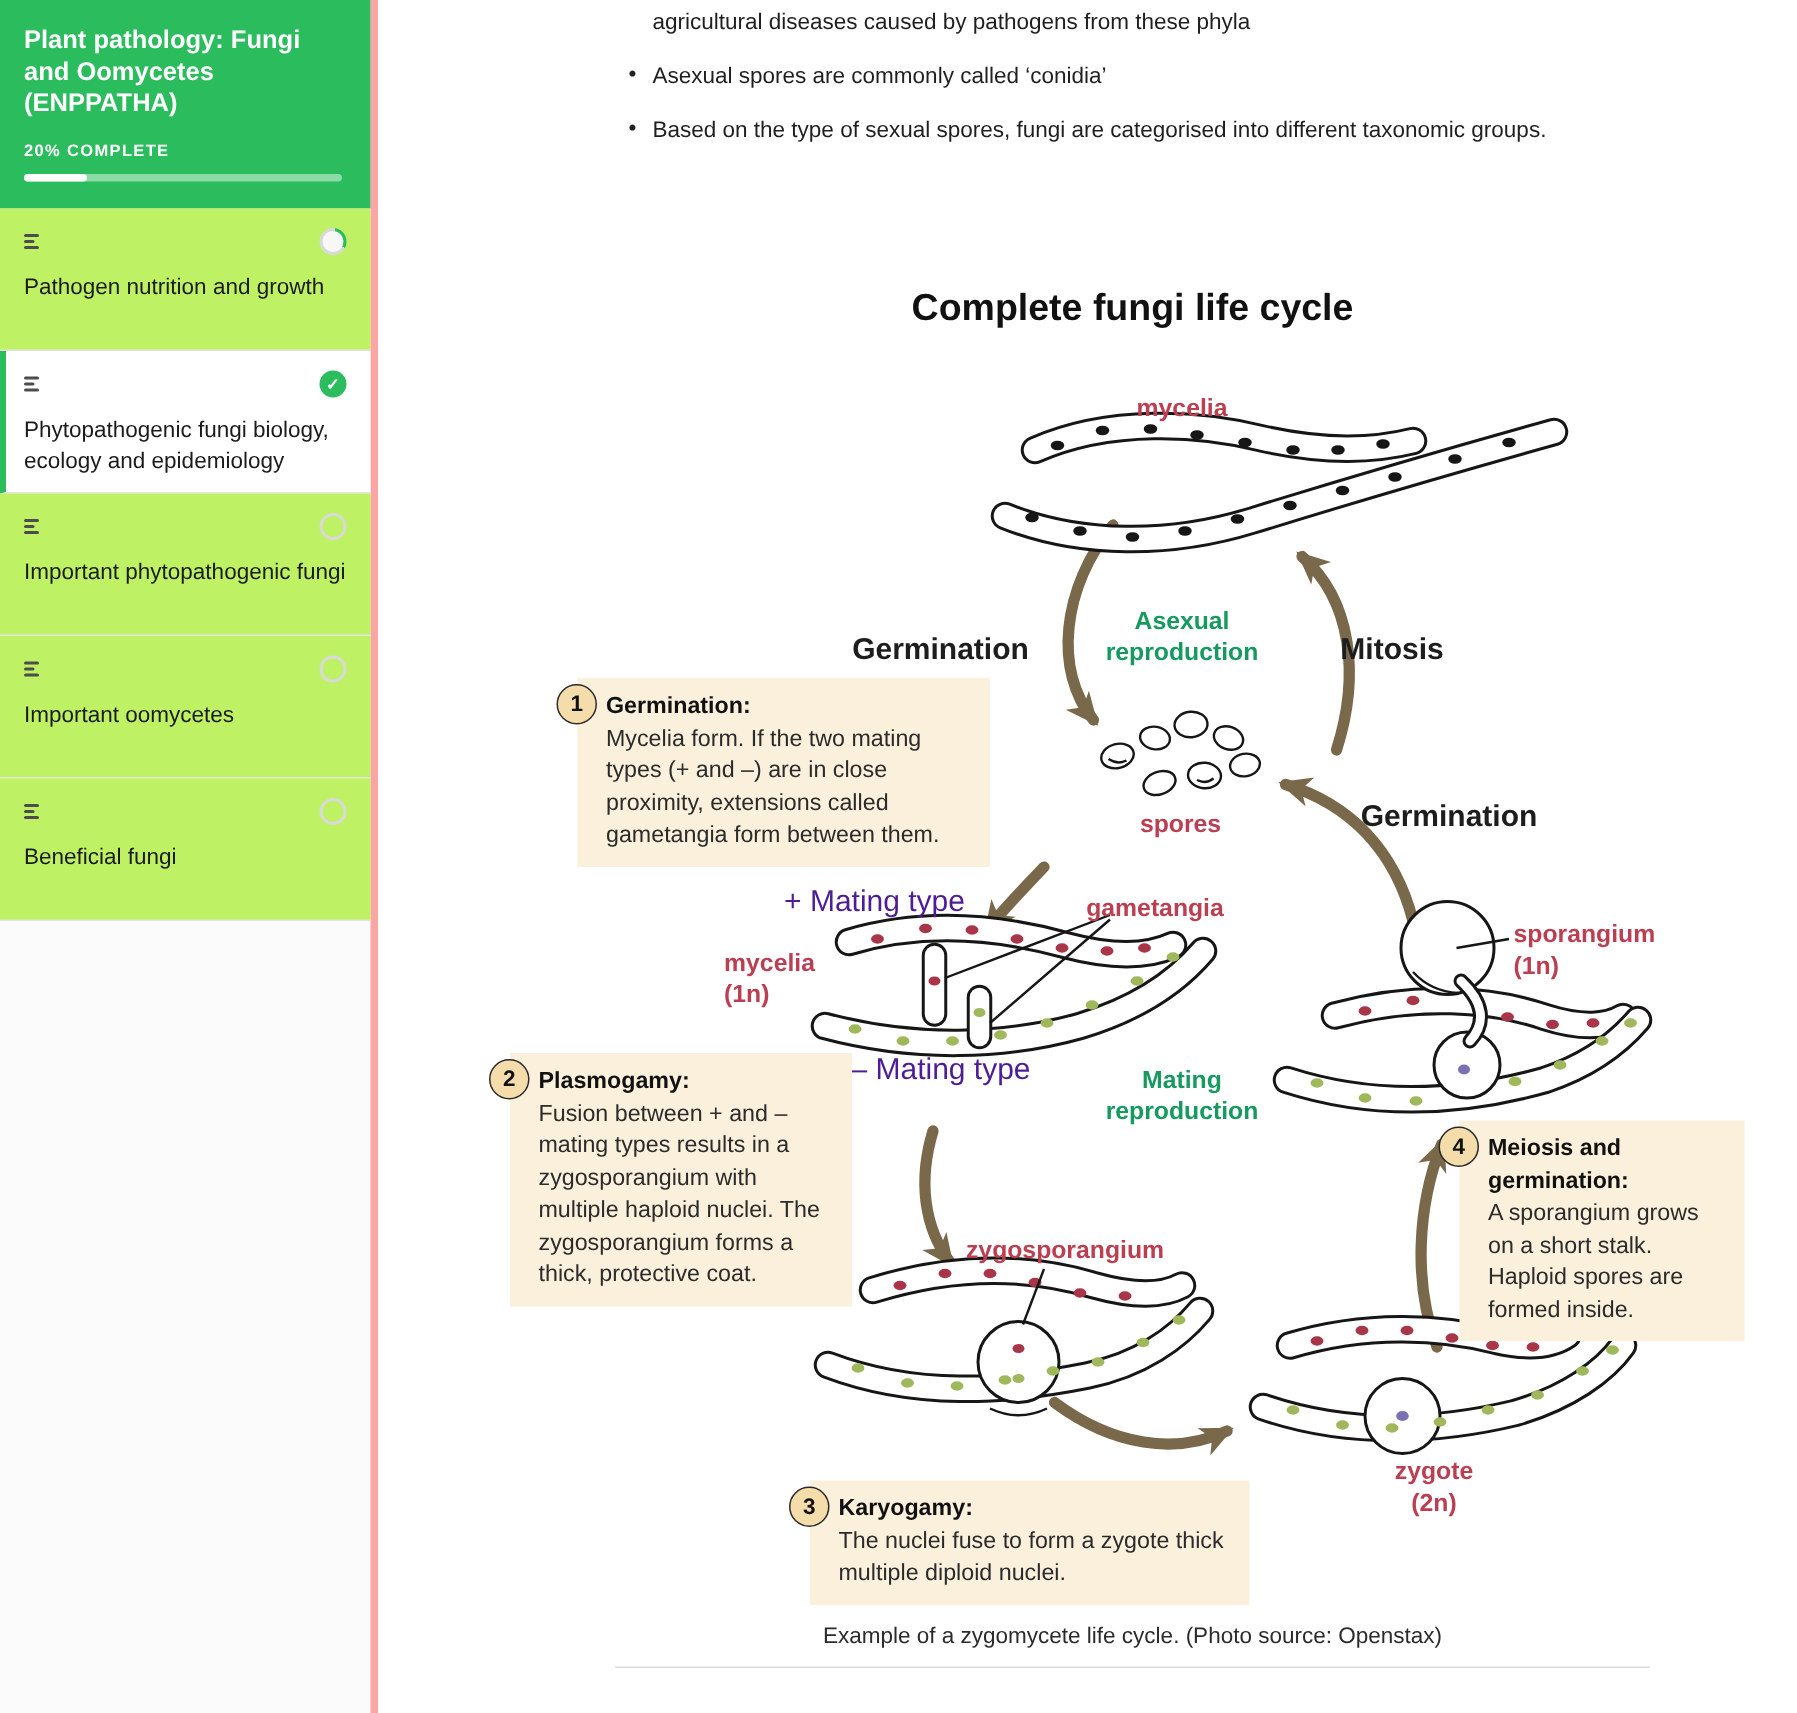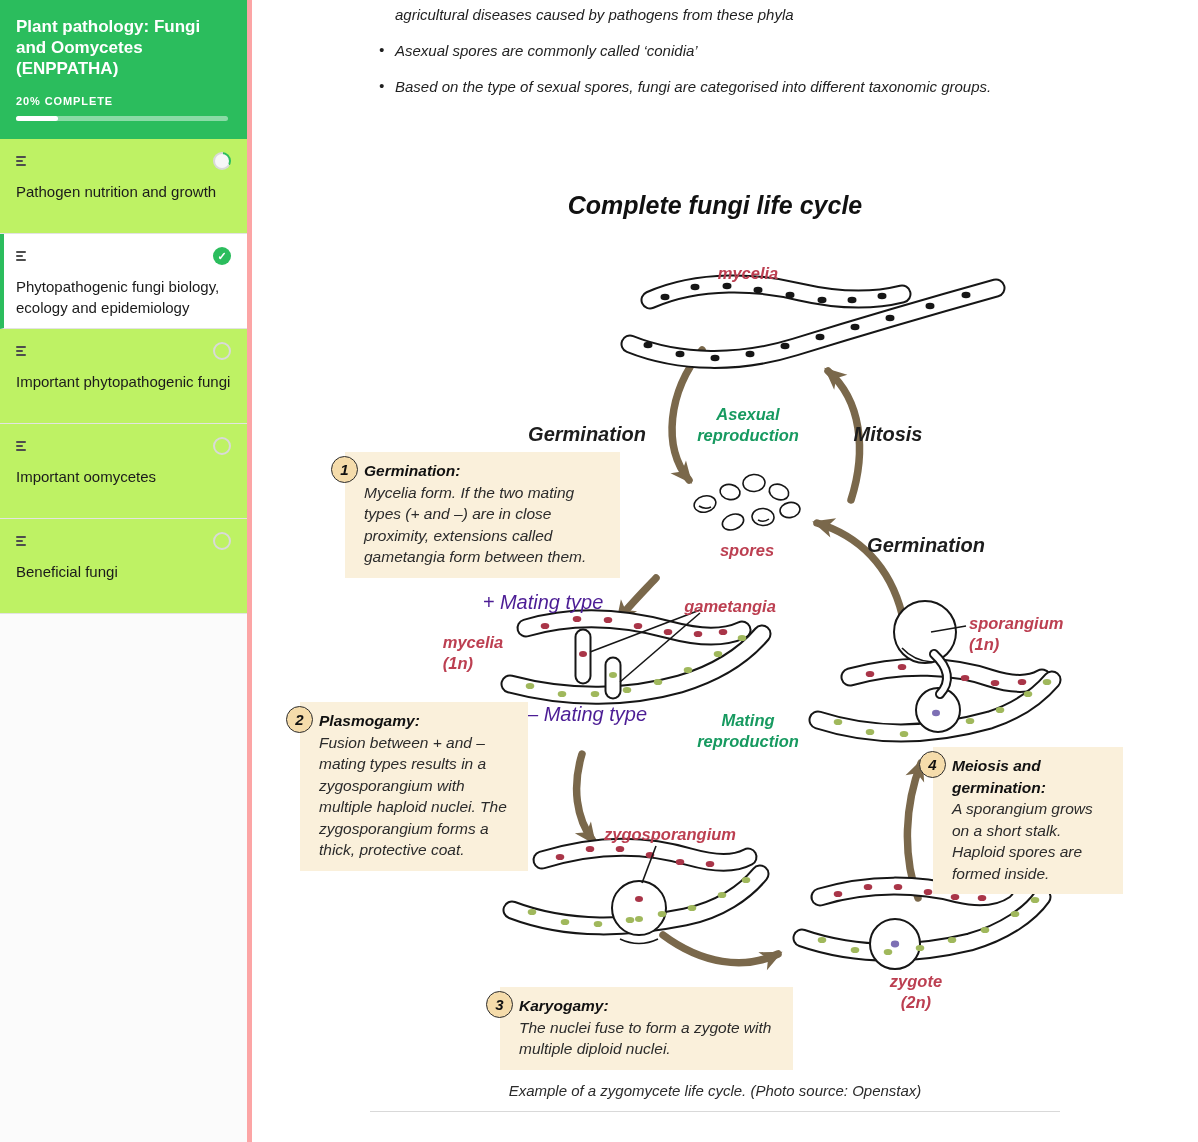--- a/index.html
+++ b/index.html
@@ -28,21 +28,21 @@
   .ring-partial { width:18px; height:18px; border-radius:50%;
     background:conic-gradient(from 10deg, #2bbd5d 0 30%, #d9d9d9 30% 100%);
     display:flex; align-items:center; justify-content:center; }
   .ring-partial i { display:block; width:14px; height:14px; border-radius:50%; background:#f7f7f7; }
   .check { width:18px; height:18px; border-radius:50%; background:#2bbd5d; color:#fff;
     font-size:11px; font-weight:bold; display:flex; align-items:center; justify-content:center; }
   .nav-label { margin-top:12px; font-size:15px; color:#1b1b1b; line-height:20.5px; }
 
   
   .content { position:absolute; left:252px; top:0; width:946px; height:1142px; background:#fff; }
-  .content-inner { width:850px; margin-left:38px; position:relative;font-style:italic; }
+  .content-inner { width:850px; margin-left:78px; position:relative; }
   .intro { color:#1f1f1f; font-size:15px; line-height:19px; }
   .intro .cont { margin-top:5px; padding-left:105px; }
   .intro ul { list-style:none; }
   .intro li { position:relative; padding-left:105px; margin-top:17px; }
   .intro li::before { content:"•"; position:absolute; left:89px; top:-1px; font-size:15px; }
   .fig-title { margin-top:95px; text-align:center; font-size:25px; font-weight:bold; color:#111; }
 
   .figure { position:relative; width:850px; height:830px; margin-top:22px; }
   .figure svg { position:absolute; left:0; top:0; }
 
@@ -377,21 +377,21 @@
         <div class="callout-body">Mycelia form. If the two mating types (+ and –) are in close proximity, extensions called gametangia form between them.</div>
       </div>
       <div class="callout" style="left:10px; top:460px; width:228px;">
         <div class="badge">2</div>
         <span class="callout-title">Plasmogamy:</span>
         <div class="callout-body">Fusion between + and – mating types results in a zygosporangium with multiple haploid nuclei. The zygosporangium forms a thick, protective coat.</div>
       </div>
       <div class="callout" style="left:210px; top:745px; width:293px;">
         <div class="badge">3</div>
         <span class="callout-title">Karyogamy:</span>
-        <div class="callout-body">The nuclei fuse to form a zygote with multiple diploid nuclei.</div>
+        <div class="callout-body">The nuclei fuse to form a zygote thick multiple diploid nuclei.</div>
       </div>
       <div class="callout" style="left:643px; top:505px; width:190px;">
         <div class="badge">4</div>
         <span class="callout-title">Meiosis and germination:</span>
         <div class="callout-body">A sporangium grows on a short stalk. Haploid spores are formed inside.</div>
       </div>
     </div>
 
     <div class="caption">Example of a zygomycete life cycle. (Photo source: Openstax)</div>
     <hr class="divider">

